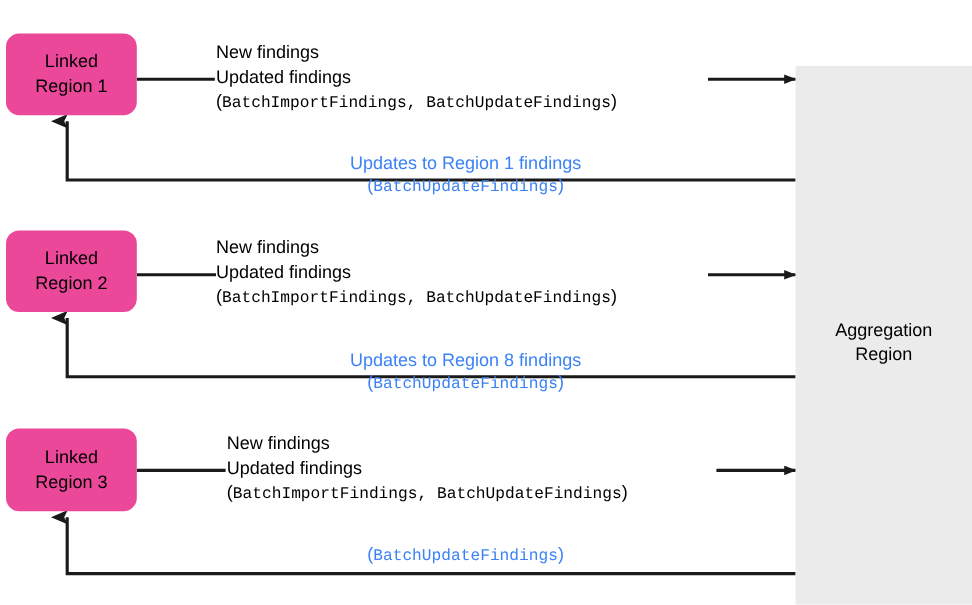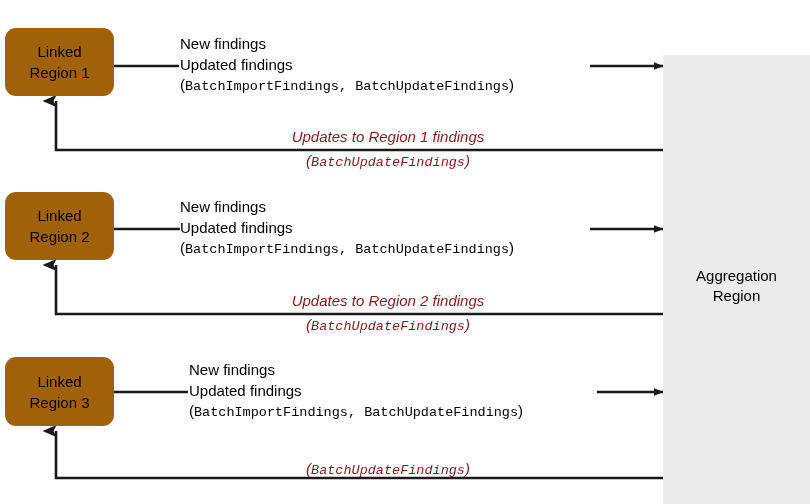--- a/index.html
+++ b/index.html
@@ -37,21 +37,21 @@
     text-align: center;
     font-size: 15px;
     color: #000000;
     line-height: 20px;
     white-space: pre-line;
   }
 
   
   .linked-region {
     position: absolute;
-    background: #a16207;
+    background: #ec4899;
     border-radius: 11px;
     display: flex;
     align-items: center;
     justify-content: center;
   }
   .linked-label {
     text-align: center;
     font-size: 15px;
     color: #000000;
     line-height: 21px;
@@ -77,35 +77,34 @@
   }
   .api-paren {
     font-family: "Liberation Sans", sans-serif;
     font-size: 15px;
   }
 
   
   .return-label {
     position: absolute;
     text-align: center;
-    color: #7f1d1d;
-    font-style: italic;
+    color: #3b82f6;
   }
   .return-head {
     display: inline-block;
     background: #ffffff;
     font-size: 15px;
     line-height: 20px;
     white-space: nowrap;
     padding: 0 3px;
   }
   .return-sub {
     font-family: "Liberation Mono", "DejaVu Sans Mono", monospace;
     font-size: 13.5px;
-    line-height: 28px;
+    line-height: 16px;
     white-space: nowrap;
   }
 </style>
 </head>
 <body>
 
 <div id="canvas">
 
   <svg id="svg-layer" viewBox="0 0 810 504">
     <defs>
@@ -173,21 +172,21 @@
   <div class="flow-label" style="left:180px; top:196px; width:402px;">
     <div class="flow-line-plain">New findings</div>
     <div class="flow-line-plain">Updated findings</div>
     <div class="flow-line-api">
       <span class="api-paren">(</span><span>BatchImportFindings</span><span>, </span><span>BatchUpdateFindings</span><span class="api-paren">)</span>
     </div>
   </div>
 
   <div class="return-label" style="left:248px; top:291px; width:280px;">
     <div>
-      <span class="return-head">Updates to Region 2 findings</span>
+      <span class="return-head">Updates to Region 8 findings</span>
     </div>
     <div class="return-sub">
       <span class="api-paren">(</span><span>BatchUpdateFindings</span><span class="api-paren">)</span>
     </div>
   </div>
 
   <div class="flow-label" style="left:189px; top:359px; width:402px;">
     <div class="flow-line-plain">New findings</div>
     <div class="flow-line-plain">Updated findings</div>
     <div class="flow-line-api">

